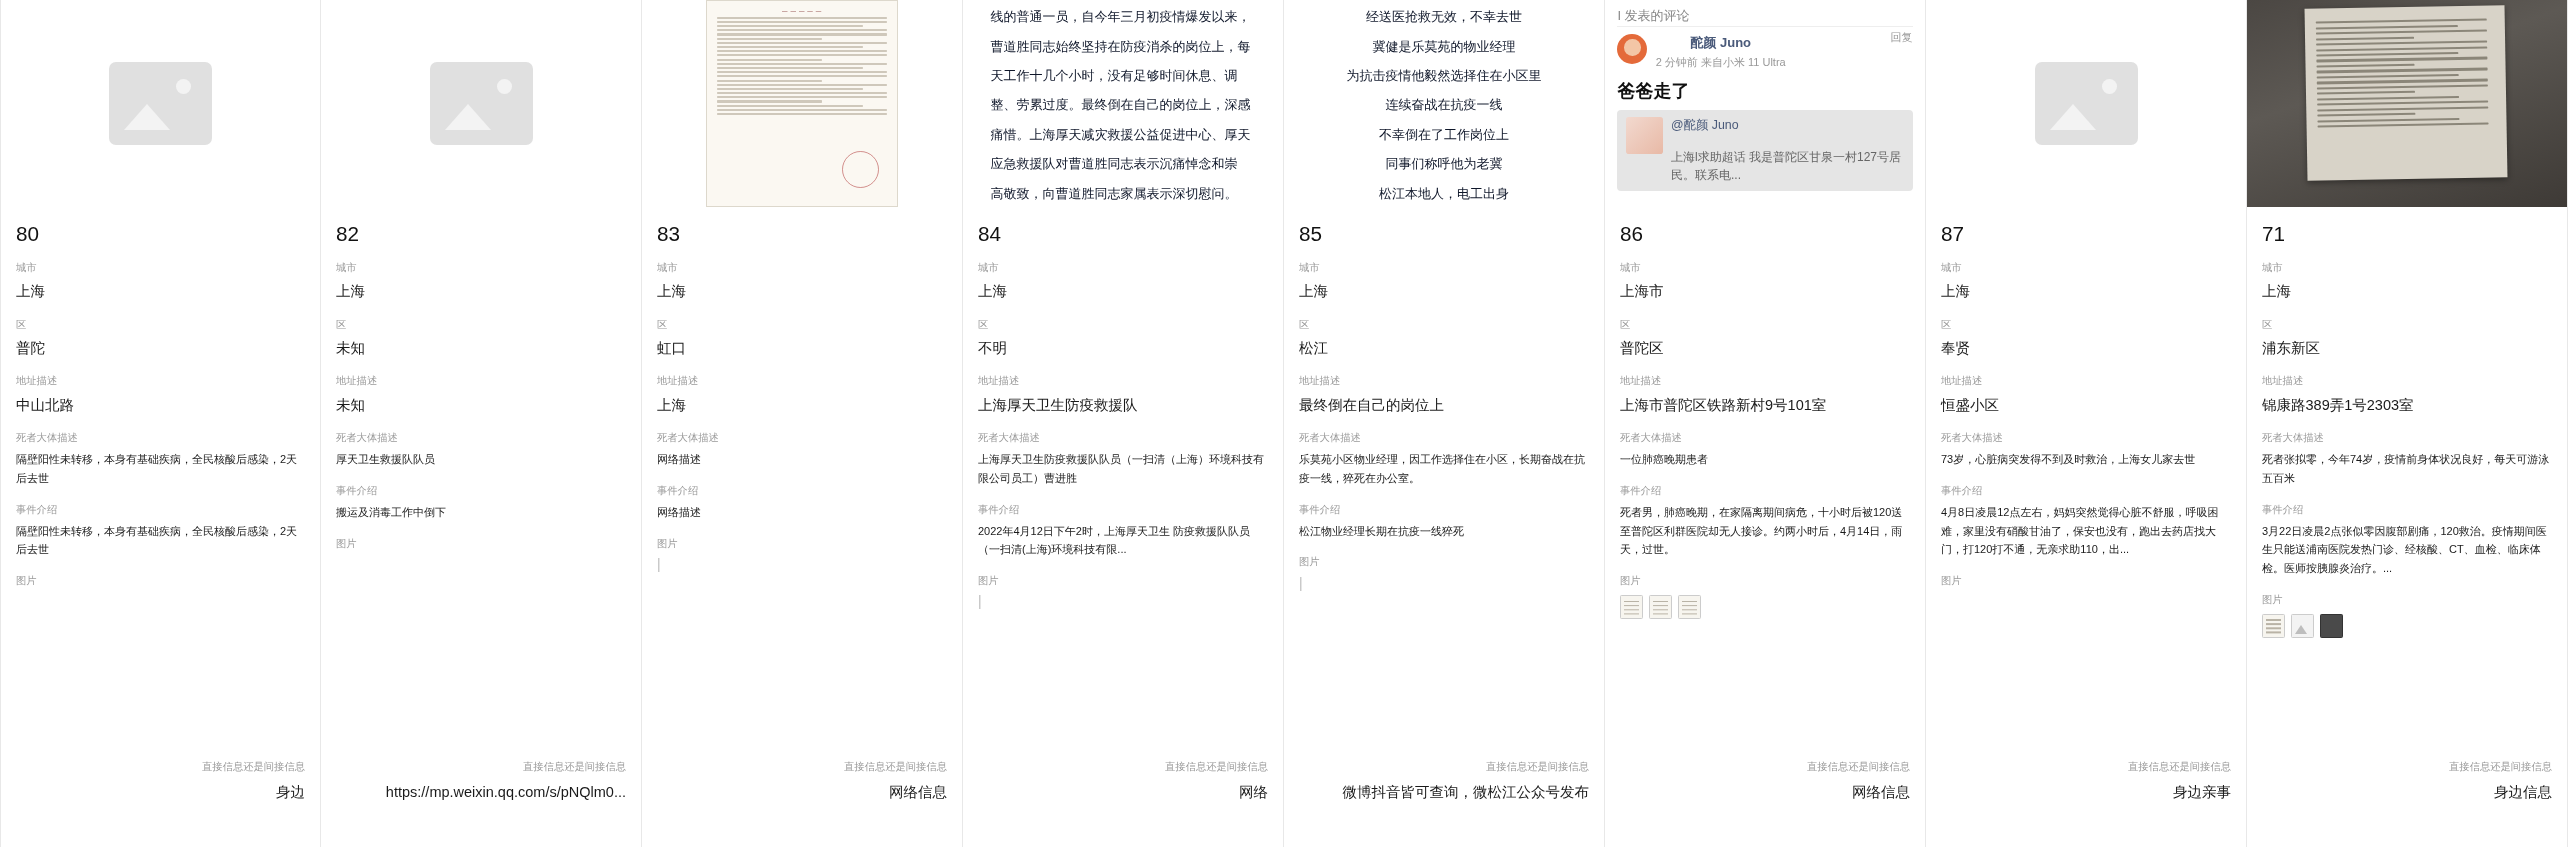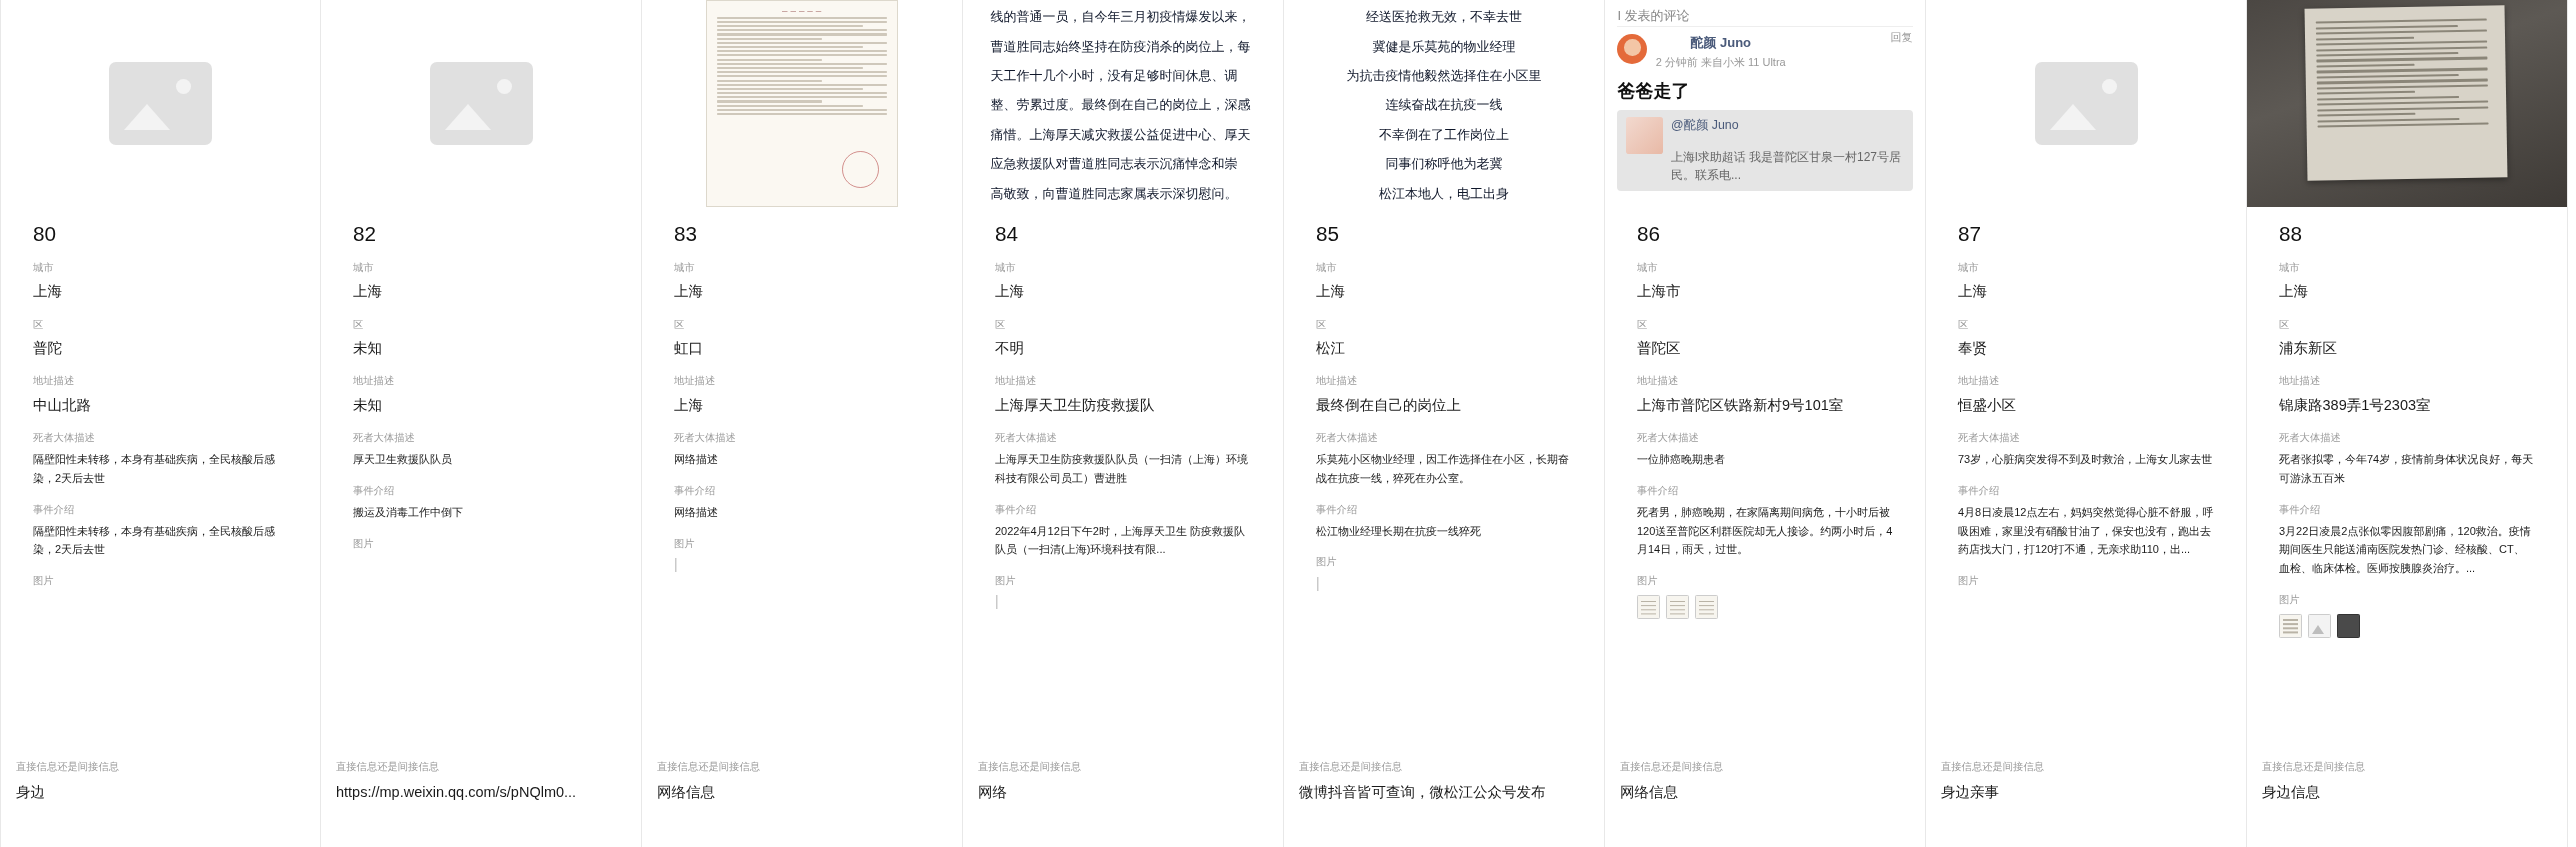--- a/index.html
+++ b/index.html
@@ -192,21 +192,21 @@
   .c-quote-thumb {
     width: 37px; height: 37px; border-radius: 2.8px;
     background: linear-gradient(135deg,#f2d9cf,#e8b9a6);
     flex: 0 0 37px;
   }
   .c-quote-name { font-size: 12.4px; color: #4a5a7a; }
   .c-quote-text { font-size: 12px; color: #666; line-height: 1.5; margin-top: 14px; }
 
   
   .body {
-    padding: 0 32px;
+    padding: 0 15px;
   }
   .card-id {
     font-size: 20.7px;
     color: #111;
     font-weight: 400;
     margin: 15px 0 0 0;
   }
   .field { margin-top: 15px; }
   .field-label {
     font-size: 10.3px;
@@ -258,20 +258,21 @@
     border-right: 6.9px solid transparent;
     border-bottom: 9.7px solid #bdbdbd;
   }
   .chip-pipe { font-size: 13.8px; color: #bbb; line-height: 1; }
 
   
   .source {
     position: absolute;
     left: 15px; right: 15px;
     bottom: 45px;
+    text-align: right;
   }
   .source .field-label { font-size: 10.3px; }
   .source .field-value { font-size: 14.5px; margin-top: 6.2px; }
 </style>
 </head>
 <body>
 
 <div id="app">
 
   <div class="card">
@@ -622,21 +623,21 @@
           <div class="p-line s"></div>
           <div class="p-line m"></div>
         <div class="p-line l"></div>
           <div class="p-line l"></div>
           <div class="p-line s"></div>
         <div class="p-line m"></div>
           <div class="p-line l"></div>
       </div>
     </div>
     <div class="body">
-      <div class="card-id">88</div>
+      <div class="card-id">71</div>
       <div class="field">
         <div class="field-label">城市</div>
         <div class="field-value">上海</div>
       </div>
       <div class="field">
         <div class="field-label">区</div>
         <div class="field-value">浦东新区</div>
       </div>
       <div class="field">
         <div class="field-label">地址描述</div>

